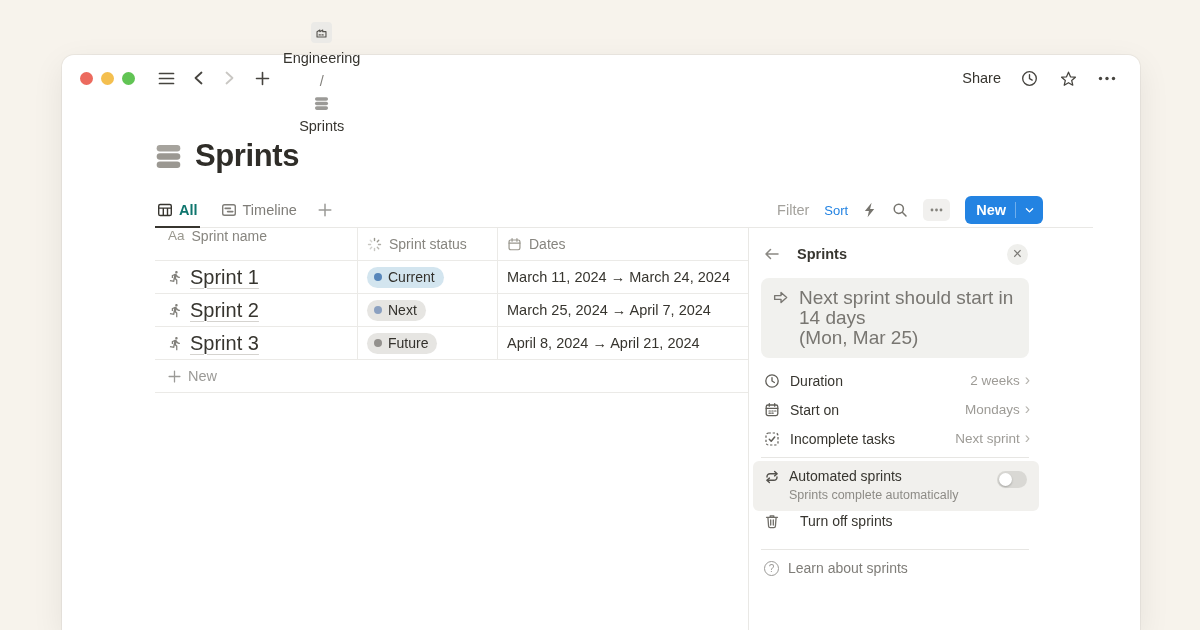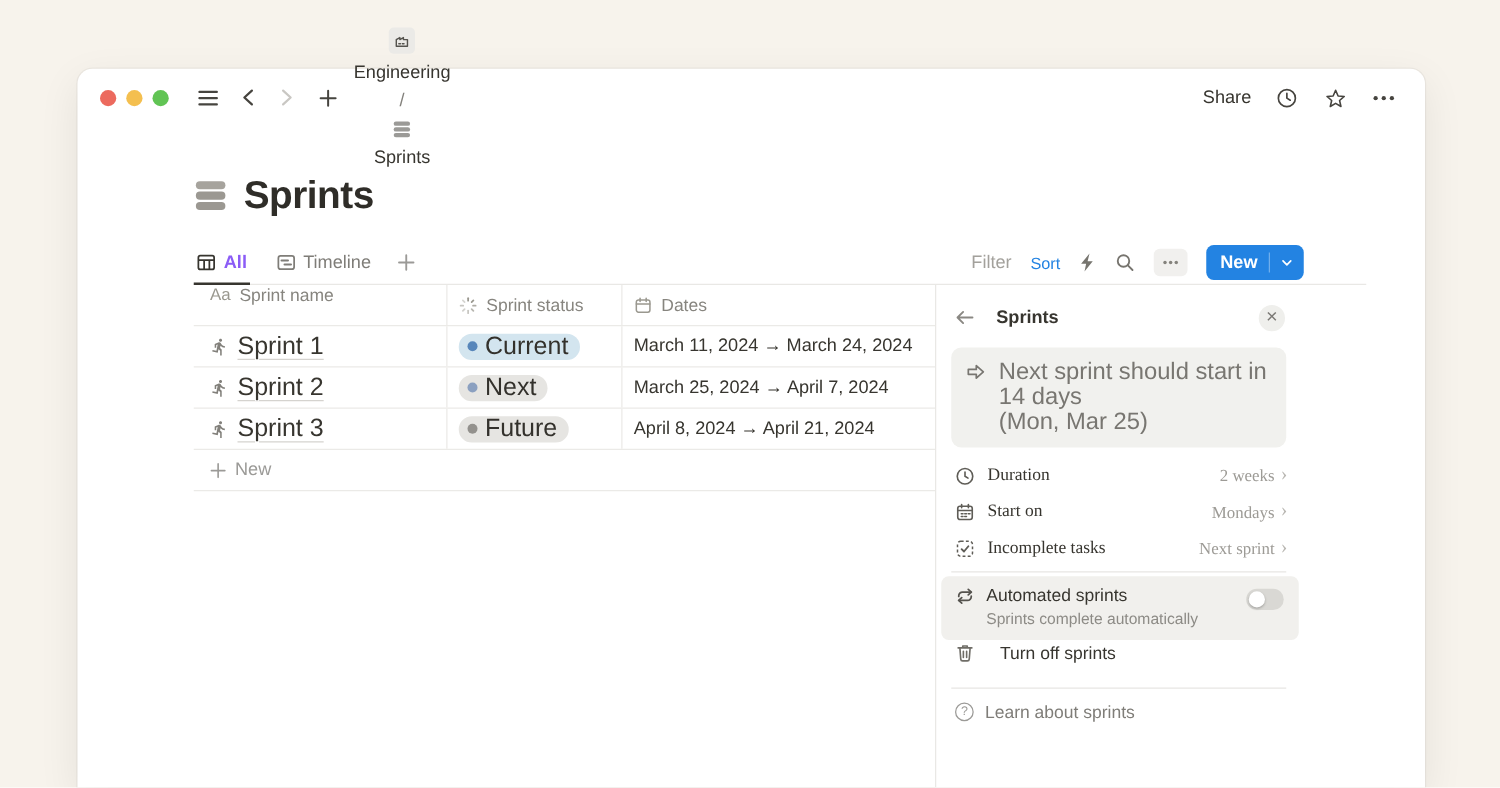--- a/index.html
+++ b/index.html
@@ -29,21 +29,21 @@
   .crumb-sep { color:#84827d; }
   .crumb-db { display:flex; align-items:center; }
   .topbar-right { margin-left:auto; display:flex; align-items:center; gap:17px; }
   .share { font-size:14.5px; color:#37352f; }
   
   .title-row { position:absolute; left:93px; top:83px; display:flex; align-items:center; gap:13px; }
   .page-title { font-size:31px; font-weight:700; letter-spacing:-.4px; color:#2f2d28; }
   
   .viewbar { position:absolute; left:93px; right:47px; top:138px; height:35px; border-bottom:1px solid #e9e8e5; display:flex; align-items:center; }
   .tab { display:flex; align-items:center; gap:6px; height:100%; font-size:14.5px; margin-right:19px; padding:0 2px; }
-  .tab.active { font-weight:600; color:#8b5cf6; border-bottom:2.5px solid #37352f; margin-bottom:-1px; }
+  .tab.active { font-weight:600; color:#0f766e; border-bottom:2.5px solid #37352f; margin-bottom:-1px; }
   .tab.idle { color:#7f7d78; }
   .addview { color:#9b9a97; display:flex; align-items:center; }
   .vb-right { margin-left:auto; margin-right:50px; display:flex; align-items:center; gap:15px; }
   .vb-filter { font-size:14.5px; color:#a3a19c; }
   .vb-sort { font-size:13px; color:#2383e2; }
   .vb-ic { color:#77756f; display:flex; align-items:center; }
   .more-btn { width:27px; height:22px; background:#f1f0ee; border-radius:5px; display:flex; align-items:center; justify-content:center; color:#85837d; }
   .new-btn { display:flex; align-items:center; height:28px; background:#2383e2; border-radius:6px; color:#fff; overflow:hidden; }
   .new-btn .lbl { font-size:14.5px; font-weight:600; padding:0 9px 0 11px; }
   .new-btn .split { width:1px; height:16px; background:rgba(255,255,255,.35); }
@@ -54,41 +54,41 @@
   .c1 { width:203px; display:flex; align-items:flex-start; padding-left:13px; border-right:1px solid #ebeae7; }
   .c2 { width:140px; display:flex; align-items:center; padding-left:9px; border-right:1px solid #ebeae7; }
   .c3 { width:250px; display:flex; align-items:center; padding-left:9px; }
   .thead { color:#87857f; font-size:14px; }
   .thead .c1,.thead .c2,.thead .c3 { gap:7px; }
   .aa { font-size:13.5px; color:#9a988f; }
   .hic { color:#9a988f; display:flex; align-items:center; }
   .cell-name { display:flex; align-items:center; gap:7px; }
   .run-ic { color:#83817b; display:flex; }
   .sprint-name { font-size:20px; font-weight:500; text-decoration:underline; text-decoration-color:#d5d3cf; text-decoration-thickness:1px; text-underline-offset:3.5px; }
-  .pill { display:inline-flex; align-items:center; gap:6px; height:21px; border-radius:11px; padding:0 9px 0 7px; font-size:20px; color:#33312c; }
+  .pill { display:inline-flex; align-items:center; gap:6px; height:21px; border-radius:11px; padding:0 9px 0 7px; font-size:14px; color:#33312c; }
   .pill.blue { background:#d3e5ef; }
   .pill.gray { background:#e6e5e2; }
   .dot { width:8px; height:8px; border-radius:50%; }
   .dot.b { background:#5786ba; }
   .dot.s { background:#8ba0c0; }
   .dot.g { background:#93918d; }
   .dates { font-size:14.5px; color:#37352f; }
   .tnew { display:flex; align-items:center; height:33px; border-bottom:1px solid #ebeae7; color:#9b9a97; gap:7px; padding-left:13px; font-size:14.5px; }
   .tcalc { height:33px; width:203px; display:flex; align-items:center; justify-content:flex-end; padding-right:12px; gap:4px; color:#a3a19c; font-size:14px; }
   
   .panel { position:absolute; left:686px; top:173px; right:0; bottom:0; border-left:1px solid #e9e8e5; background:#fff; }
   .panel-content { position:relative; width:292px; }
   .p-header { display:flex; align-items:center; height:40px; margin-top:6px; padding:0 13px 0 15px; }
   .p-back { color:#8a8883; display:flex; }
   .p-title { font-size:14.5px; font-weight:600; margin-left:17px; color:#37352f; }
   .p-close { margin-left:auto; width:21px; height:21px; border-radius:50%; background:#efefec; color:#7b7975; font-size:16px; line-height:1; display:flex; align-items:center; justify-content:center; }
   .p-notice { margin:4px 12px 0 12px; background:#f1f1ee; border-radius:8px; padding:10px 12px 10px 11px; display:flex; gap:10px; }
   .p-notice .txt { font-size:19px; line-height:20px; color:#787671; }
   .p-notice .nic { color:#787671; margin-top:1px; }
-  .p-settings { margin-top:8px;font-family:Liberation Serif, serif; }
+  .p-settings { margin-top:8px; }
   .p-row { height:29px; display:flex; align-items:center; padding:0 11px 0 15px; }
   .p-row .ric { width:17px; display:flex; color:#5f5d57; }
   .p-row .rlabel { margin-left:9px; font-size:14px; color:#37352f; }
   .p-row .rval { margin-left:auto; font-size:13.5px; color:#9d9b96; }
   .p-row .rchev { margin-left:5px; color:#b8b6b1; font-size:16px; line-height:1; margin-top:-2px; }
   .p-divider { height:1px; background:#e7e6e3; margin:4px 12px 0 12px; }
   .p-automated { position:relative; margin:3px 0 0 4px; width:286px; background:#f1f0ed; border-radius:6px; padding:6px 10px 8px 11px; display:flex; gap:9px; }
   .p-automated .aic { color:#55534e; margin-top:2px; }
   .p-automated .atitle { font-size:14px; color:#37352f; line-height:18px; }
   .p-automated .asub { font-size:12.5px; color:#8d8b86; line-height:15px; margin-top:3px; }

